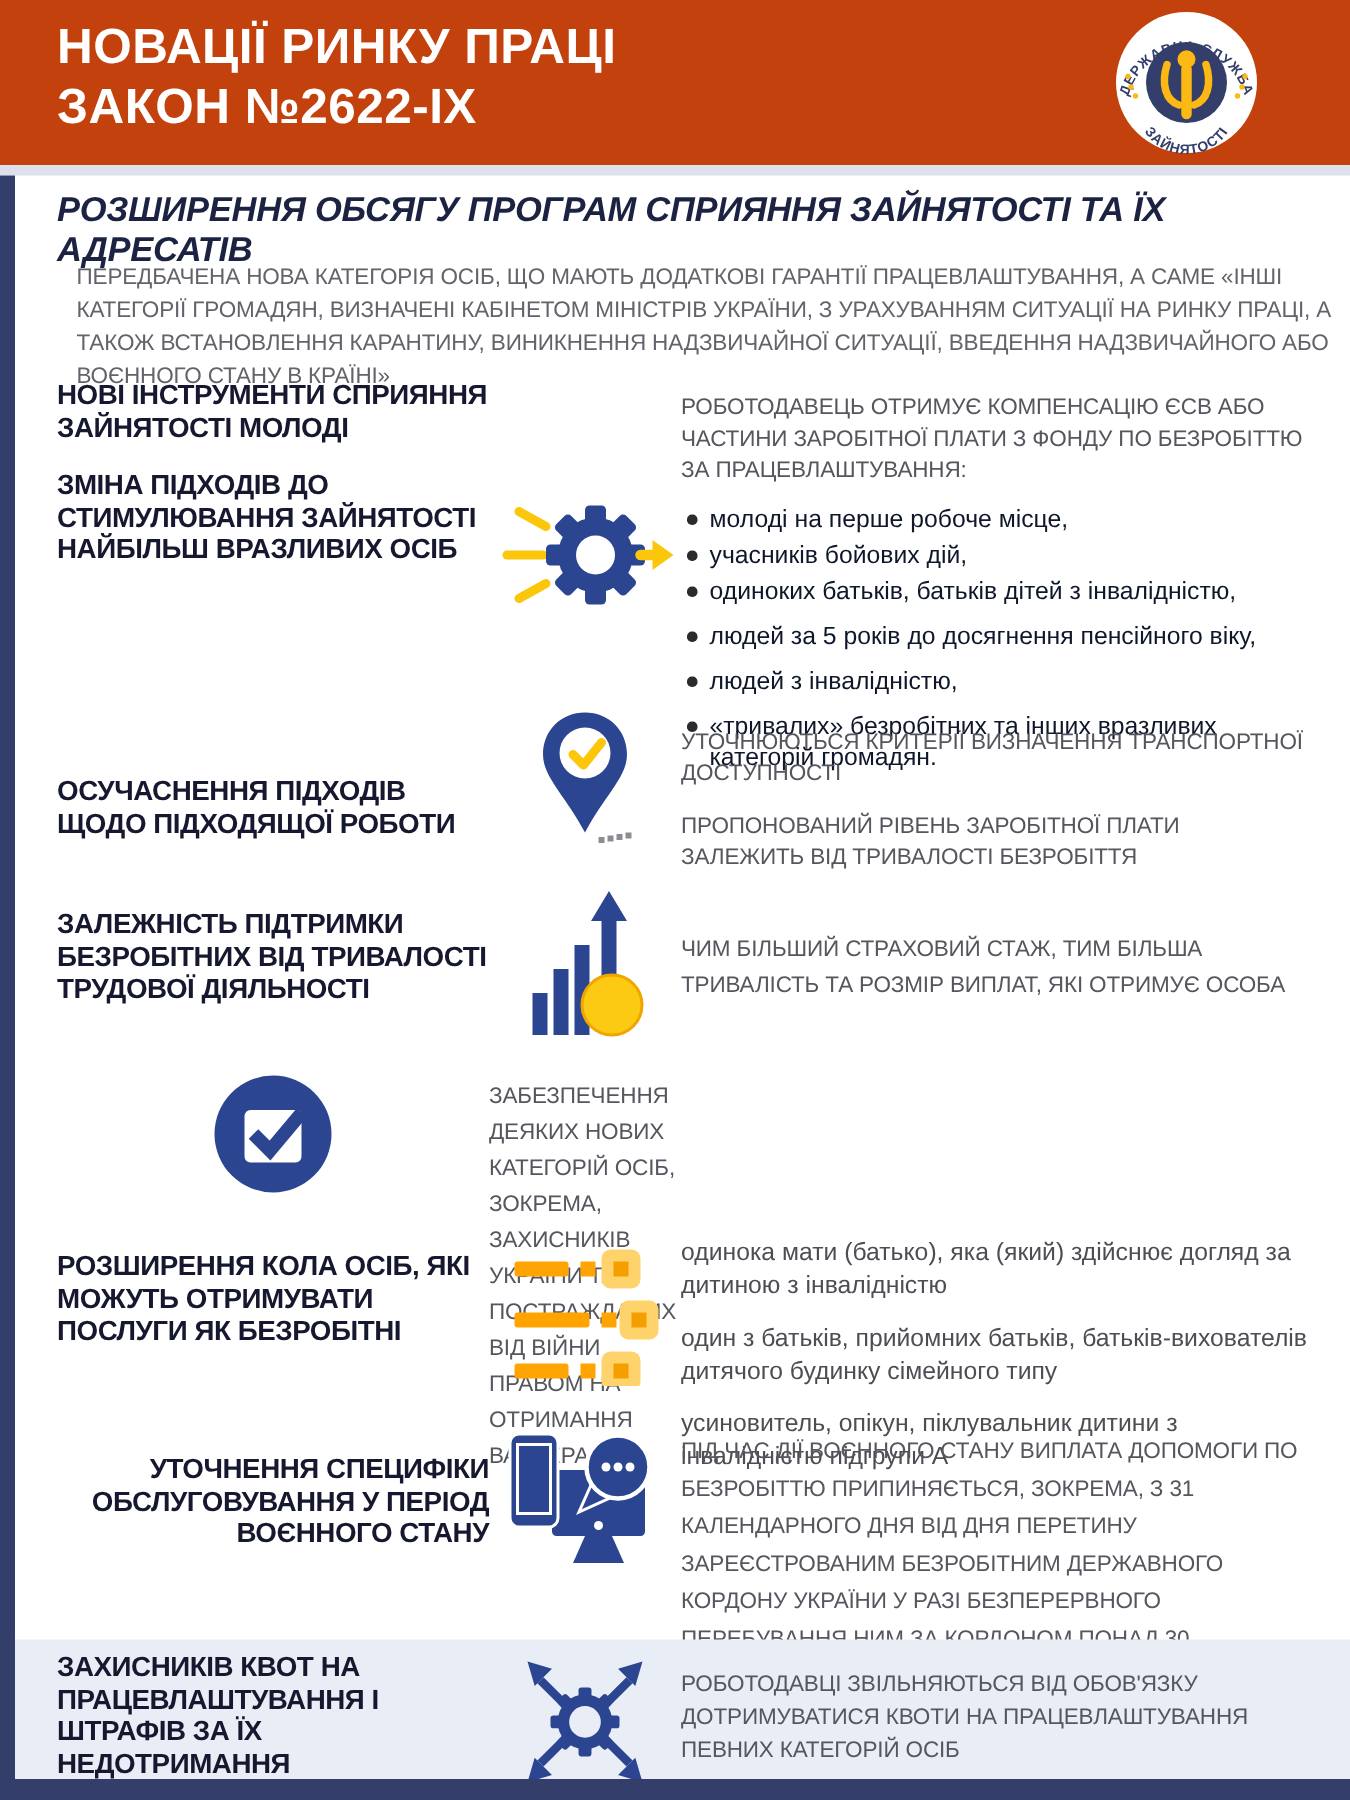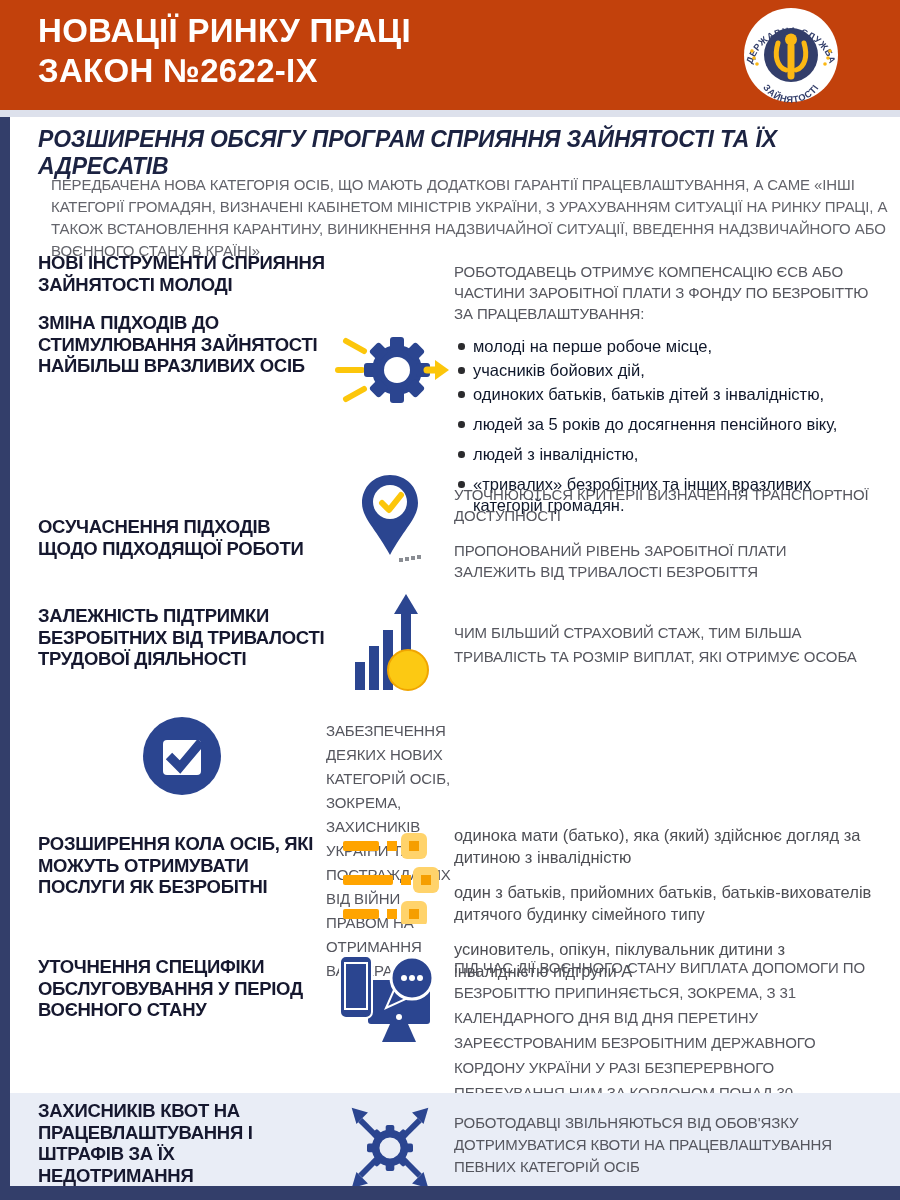--- a/index.html
+++ b/index.html
@@ -56,21 +56,21 @@
   .row4 .right{margin-top:9px;}
   .row4 .caps{line-height:24px;}
 
   .row5{top:820px;}
   .row5 .lh{margin-top:13px;}
   .row5 .icon-cell{padding-top:8px;}
   .row5 .right{margin-top:4px;}
   .row5 .right p + p{margin-top:13px;}
 
   .row6{top:948px;}
-  .row6 .lh{margin-top:8px;}
+  .row6 .lh{margin-top:20px;text-align:right;}
   .row6 .icon-cell{padding-top:6px;}
   .row6 .right{margin-top:7px;}
   .row6 .caps{line-height:25px;}
 
   .band{position:absolute;left:0;top:1093px;width:900px;height:93px;background:#e9edf6;}
   .row7{top:1098px;}
   .row7 .lh{margin-top:2px;}
   .row7 .icon-cell{padding-top:2px;}
   .row7 .right{margin-top:14px;}
   .row7 .caps{line-height:22px;}

